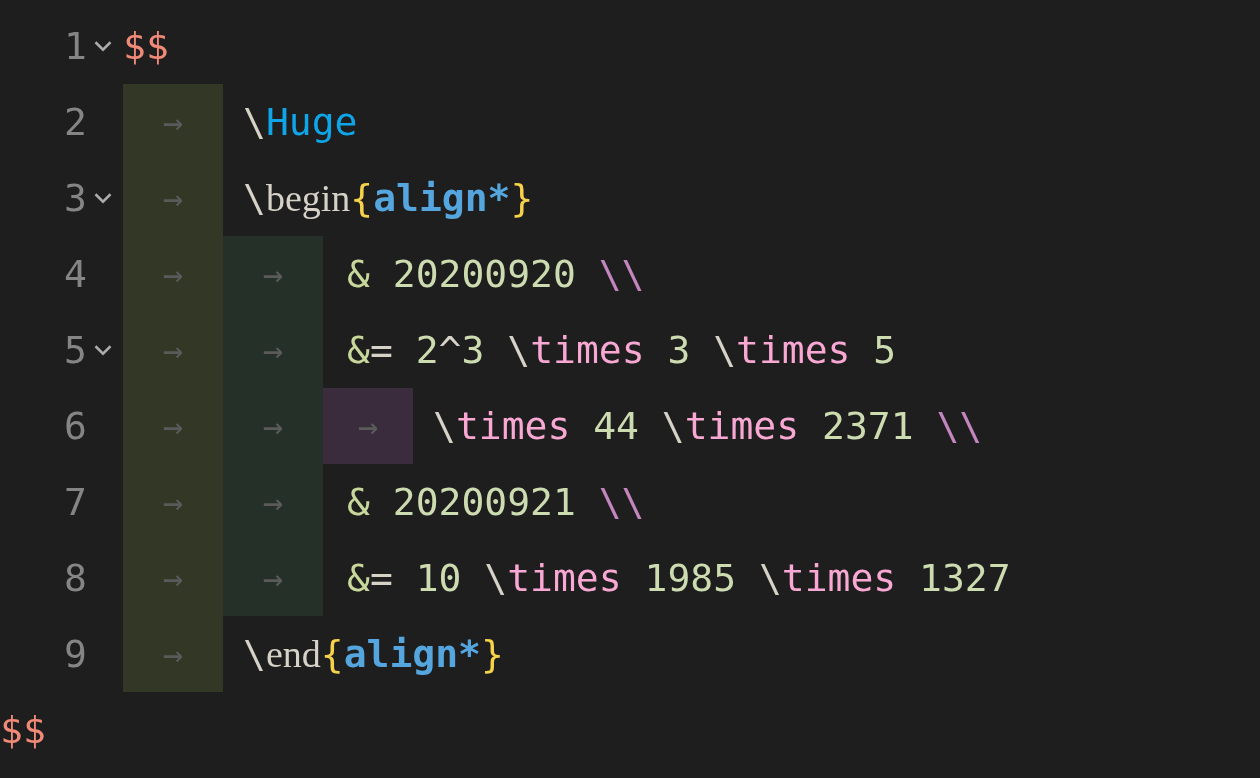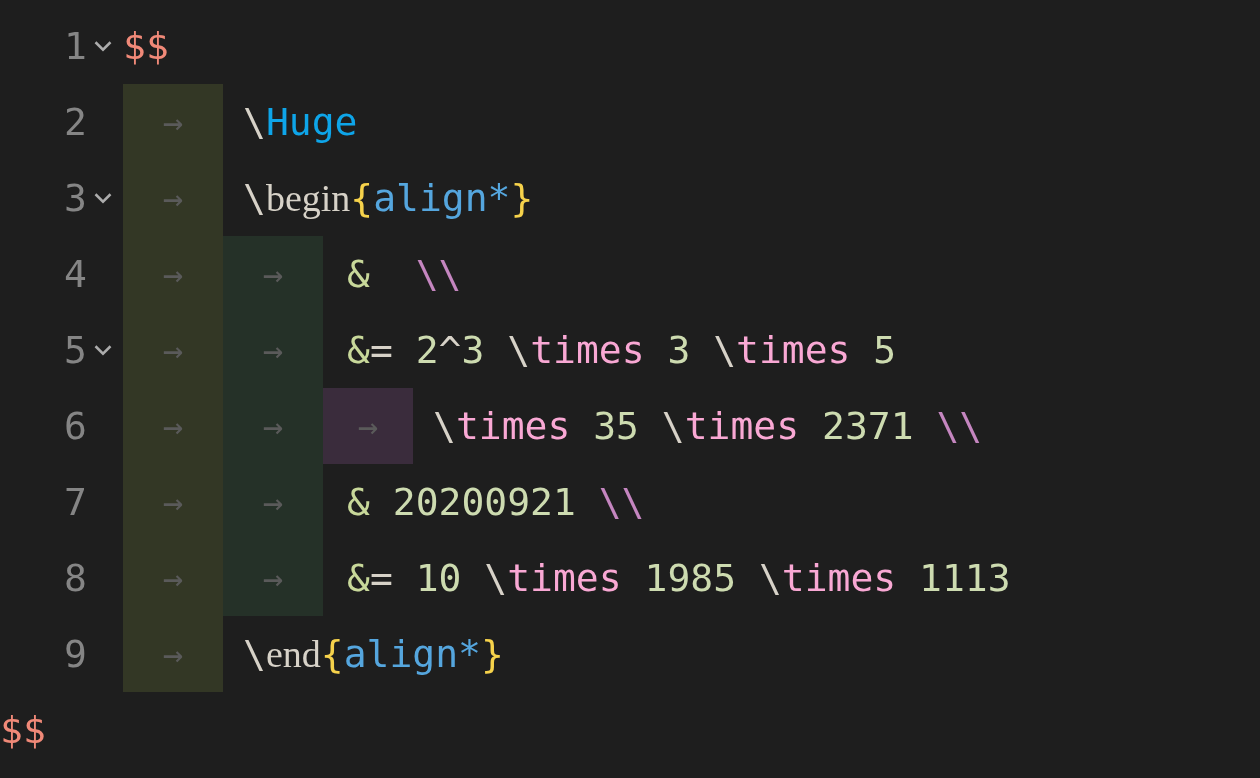--- a/index.html
+++ b/index.html
@@ -78,21 +78,21 @@
 
   .code .pad { width: 20px; display: inline-block; } 
   .code .gap  { display:inline-block; width: 24px; }
 
   
   .c-delim   { color: #f08978; }  
   .c-esc     { color: #d7d2c8; }  
   .c-cmdHuge { color: #0ea5e9; }
   .c-cmd     { color: #d7d2c8; font-family: Liberation Serif, serif; }
   .c-brace   { color: #f6d24b; }
-  .c-env     { color: #55a6de; }
+  .c-env     { color: #55a6de; font-weight: bold; }
   .c-amp     { color: #c8d89a; }
   .c-eq      { color: #d7d2c8; }
   .c-num     { color: #cddbb0; }
   .c-times   { color: #f9a8d4; }
   .c-bs      { color: #c586c0; } 
   .c-caret   { color: #d7d2c8; }
 </style>
 </head>
 <body>
 
@@ -142,21 +142,21 @@
 
   <div class="line">
     <div class="gutter">
       <span class="linenum">4</span>
       <span class="fold hidden"><svg viewBox="0 0 16 16"></svg></span>
     </div>
     <div class="indent lvl1"><span class="arrow">→</span></div>
     <div class="indent lvl2"><span class="arrow">→</span></div>
     <div class="code">
       <span class="gap"></span>
-      <span class="seg c-amp">&amp;</span><span> </span><span> </span><span class="seg c-bs">\\</span>
+      <span class="seg c-amp">&amp;</span><span> </span><span class="seg c-num">20200920</span><span> </span><span class="seg c-bs">\\</span>
     </div>
   </div>
 
   <div class="line">
     <div class="gutter">
       <span class="linenum">5</span>
       <span class="fold">
         <svg viewBox="0 0 16 16">
             <path d="M2 5 L8 11 L14 5" fill="none" stroke="currentColor" stroke-width="2"></path>
           </svg>
@@ -173,21 +173,21 @@
   <div class="line">
     <div class="gutter">
       <span class="linenum">6</span>
       <span class="fold hidden"><svg viewBox="0 0 16 16"></svg></span>
     </div>
     <div class="indent lvl1"><span class="arrow">→</span></div>
     <div class="indent lvl2"><span class="arrow">→</span></div>
     <div class="indent lvl3b"><span class="arrow">→</span></div>
     <div class="code">
       <span class="pad"></span>
-      <span class="seg c-esc">\</span><span class="seg c-times">times</span><span> </span><span class="seg c-num">35</span><span> </span><span class="seg c-esc">\</span><span class="seg c-times">times</span><span> </span><span class="seg c-num">2371</span><span> </span><span class="seg c-bs">\\</span>
+      <span class="seg c-esc">\</span><span class="seg c-times">times</span><span> </span><span class="seg c-num">44</span><span> </span><span class="seg c-esc">\</span><span class="seg c-times">times</span><span> </span><span class="seg c-num">2371</span><span> </span><span class="seg c-bs">\\</span>
     </div>
   </div>
 
   <div class="line">
     <div class="gutter">
       <span class="linenum">7</span>
       <span class="fold hidden"><svg viewBox="0 0 16 16"></svg></span>
     </div>
     <div class="indent lvl1"><span class="arrow">→</span></div>
     <div class="indent lvl2"><span class="arrow">→</span></div>
@@ -199,21 +199,21 @@
 
   <div class="line">
     <div class="gutter">
       <span class="linenum">8</span>
       <span class="fold hidden"><svg viewBox="0 0 16 16"></svg></span>
     </div>
     <div class="indent lvl1"><span class="arrow">→</span></div>
     <div class="indent lvl2"><span class="arrow">→</span></div>
     <div class="code">
       <span class="gap"></span>
-      <span class="seg c-amp">&amp;</span><span class="seg c-eq">=</span><span> </span><span class="seg c-num">10</span><span> </span><span class="seg c-esc">\</span><span class="seg c-times">times</span><span> </span><span class="seg c-num">1985</span><span> </span><span class="seg c-esc">\</span><span class="seg c-times">times</span><span> </span><span class="seg c-num">1113</span>
+      <span class="seg c-amp">&amp;</span><span class="seg c-eq">=</span><span> </span><span class="seg c-num">10</span><span> </span><span class="seg c-esc">\</span><span class="seg c-times">times</span><span> </span><span class="seg c-num">1985</span><span> </span><span class="seg c-esc">\</span><span class="seg c-times">times</span><span> </span><span class="seg c-num">1327</span>
     </div>
   </div>
 
   <div class="line">
     <div class="gutter">
       <span class="linenum">9</span>
       <span class="fold hidden"><svg viewBox="0 0 16 16"></svg></span>
     </div>
     <div class="indent lvl1"><span class="arrow">→</span></div>
     <div class="code">

